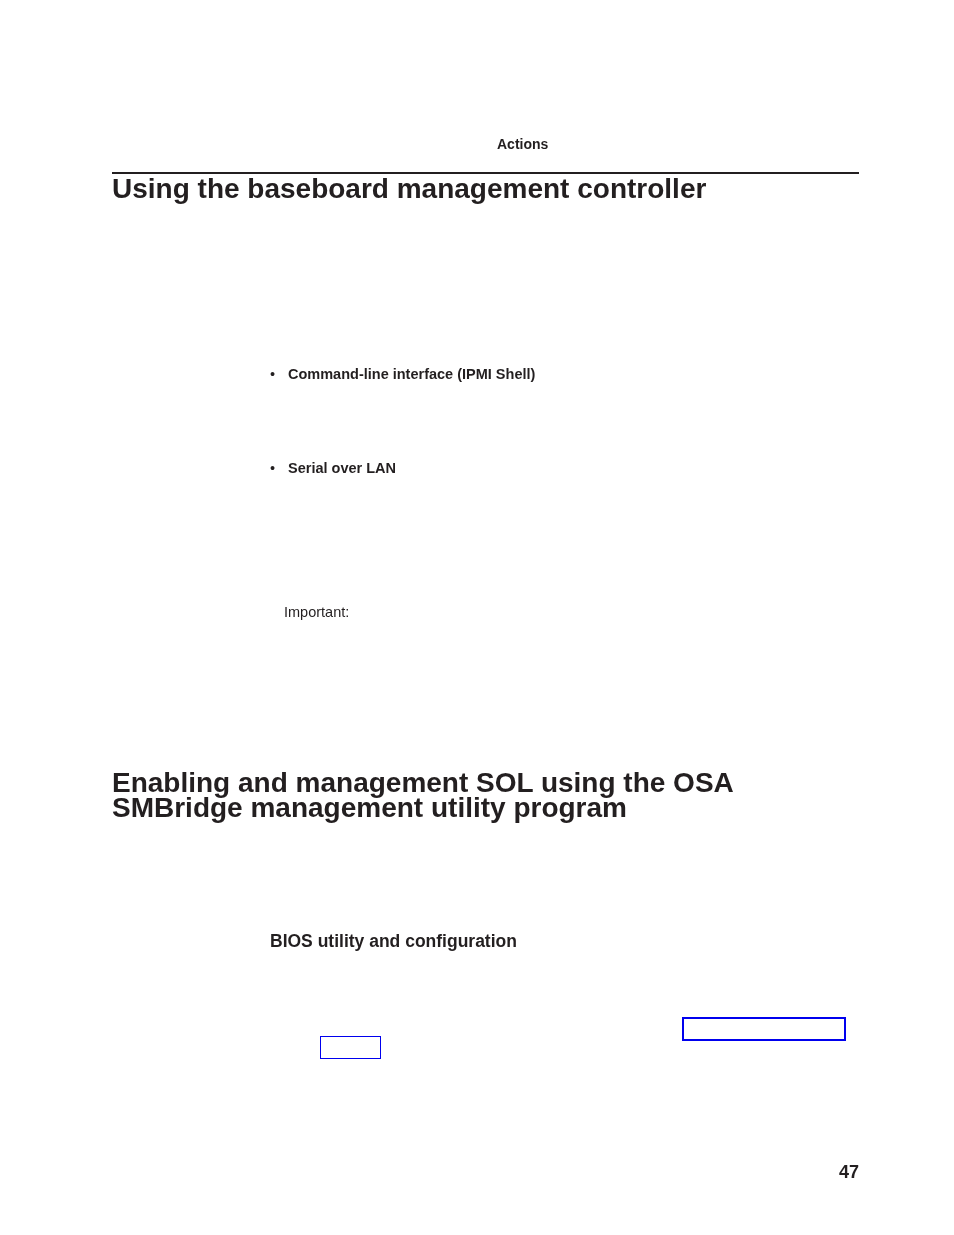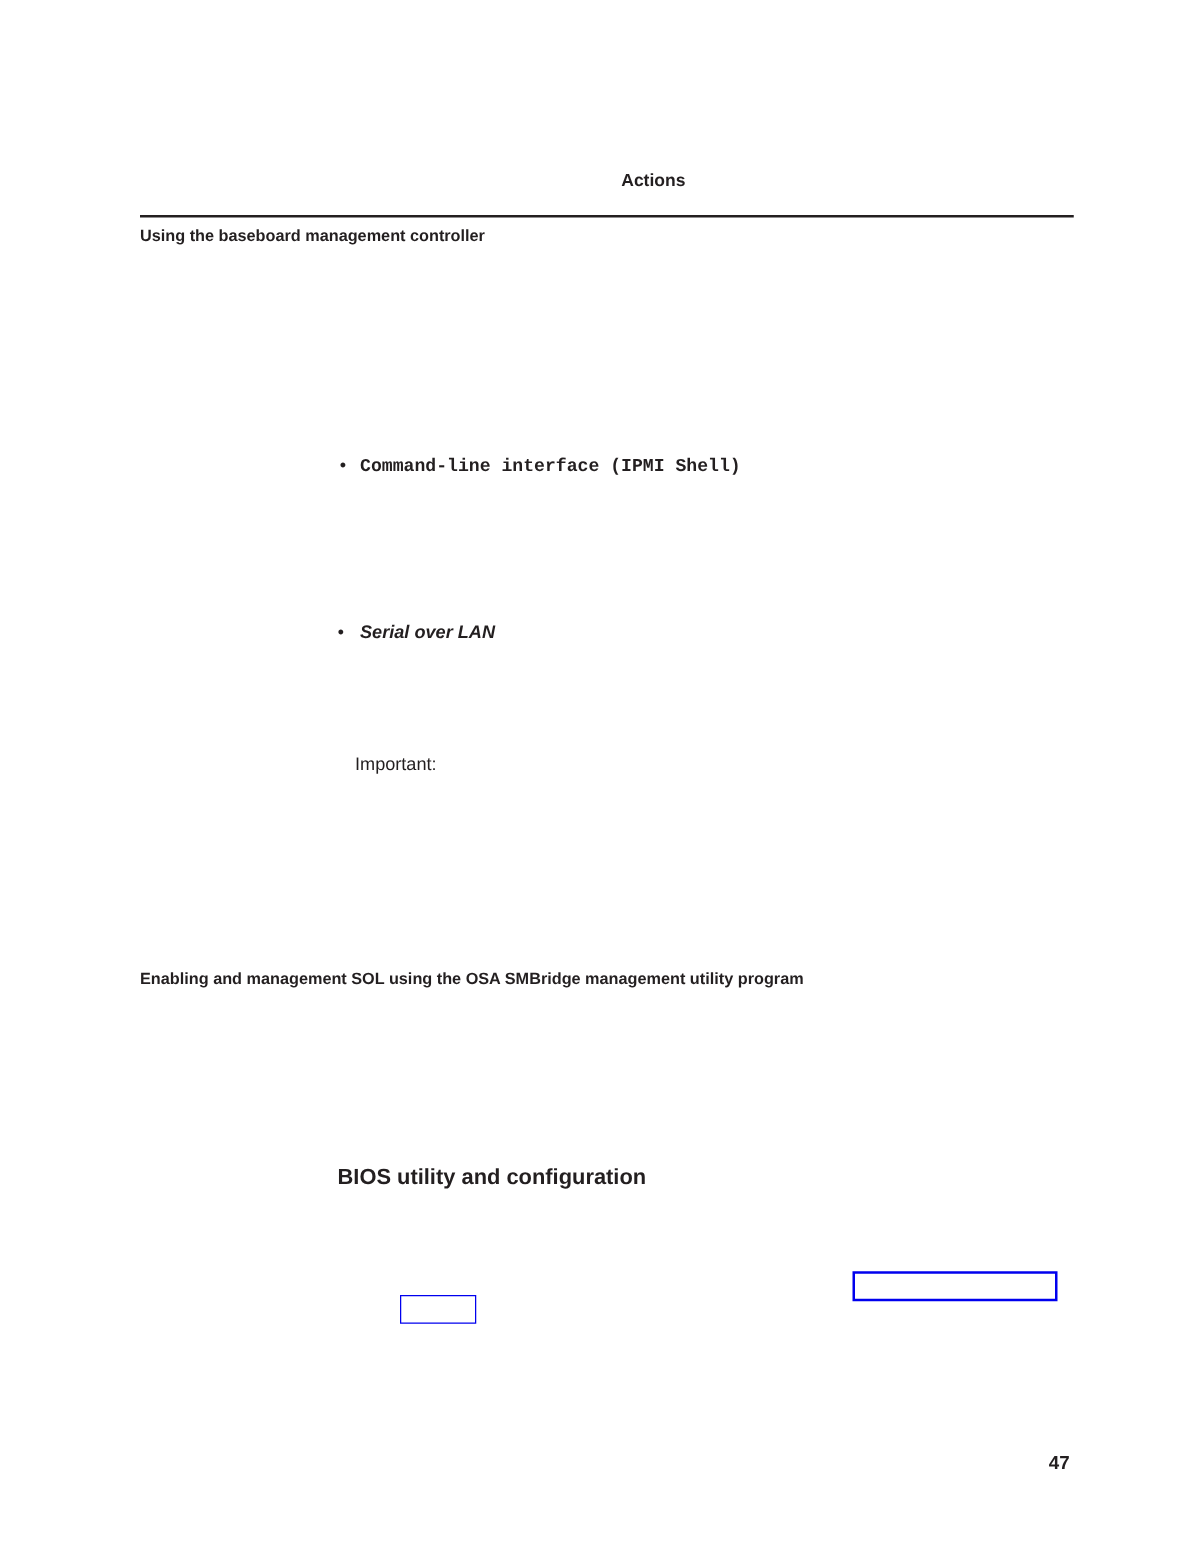--- a/index.html
+++ b/index.html
@@ -1,33 +1,33 @@
 <!DOCTYPE html>
 <html><head>
   <meta charset="utf-8">
   <style>
     html, body { margin: 0; padding: 0; background: #ffffff; }
     body { width: 954px; height: 1235px; position: relative; overflow: hidden;
            font-family: "Liberation Sans", sans-serif; color: #231f20; }
     .abs { position: absolute; white-space: nowrap; }
     .table-head { left: 497px; top: 136px; font-size: 14px; font-weight: bold; }
     .rule { left: 112px; top: 172px; width: 747px; height: 2px; background: #231f20; }
-    .h2 { left: 112px; font-size: 13px; font-weight: bold; line-height: 25px; }
+    .h2 { left: 112px; font-size: 28px; font-weight: bold; line-height: 25px; }
     .h2-1 { top: 176px; }
     .h2-2 { top: 770px; white-space: normal; width: 740px; }
     .bullet { left: 270px; font-size: 14.5px; font-weight: bold; }
     .bullet .dot { display: inline-block; width: 18px; font-weight: normal; }
-    .b1 { top: 366px; font-family: Liberation Mono, monospace; }
-    .b2 { top: 498px; font-style: italic; }
+    .b1 { top: 366px; }
+    .b2 { top: 460px; }
     .important { left: 284px; top: 604px; font-size: 14.5px; font-weight: normal; }
     .h3 { left: 270px; top: 931px; font-size: 17.5px; font-weight: bold; }
     .link-box { position: absolute; border: 2px solid #0000ee; box-sizing: border-box; background: transparent; }
     .link-1 { left: 682px; top: 1017px; width: 164px; height: 24px; }
     .link-2 { left: 320px; top: 1036px; width: 61px; height: 23px; border-width: 1px; }
-    .page-num { left: 839px; top: 1162px; font-size: 15px; font-weight: bold; }
+    .page-num { left: 839px; top: 1162px; font-size: 18px; font-weight: bold; }
   </style>
 </head>
 <body>
 
 <div class="abs table-head">Actions</div>
 <div class="abs rule"></div>
 
 <div class="abs h2 h2-1">Using the baseboard management controller</div>
 
 <div class="abs bullet b1">

